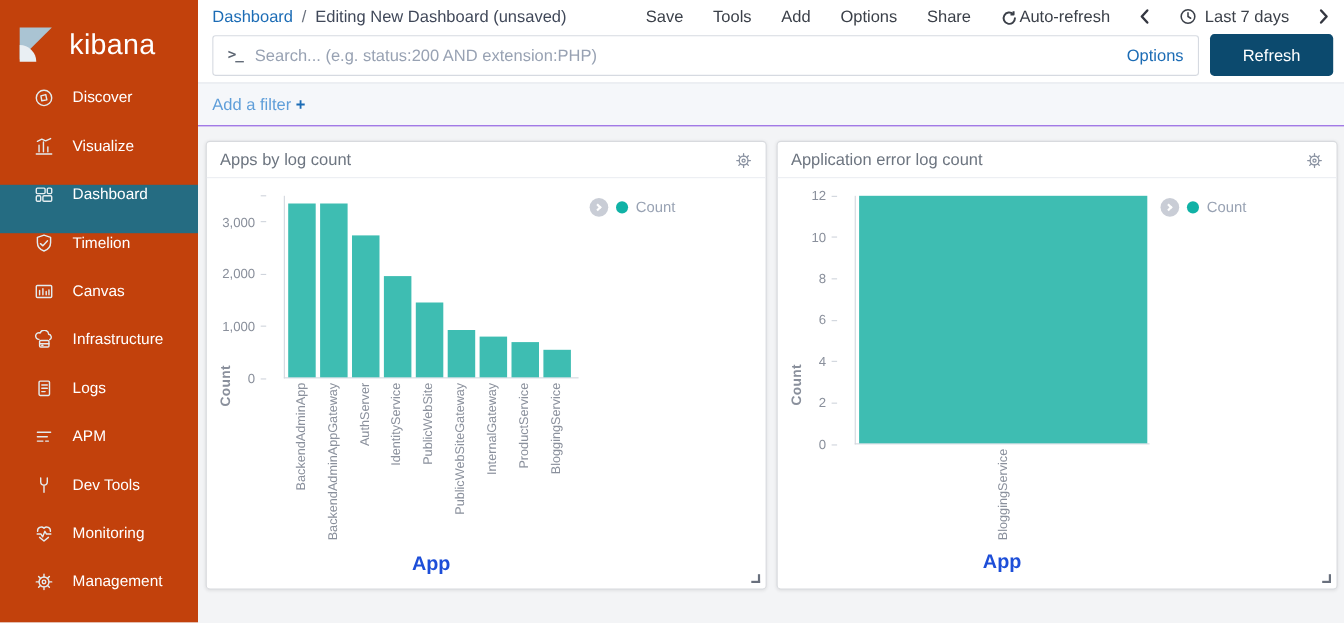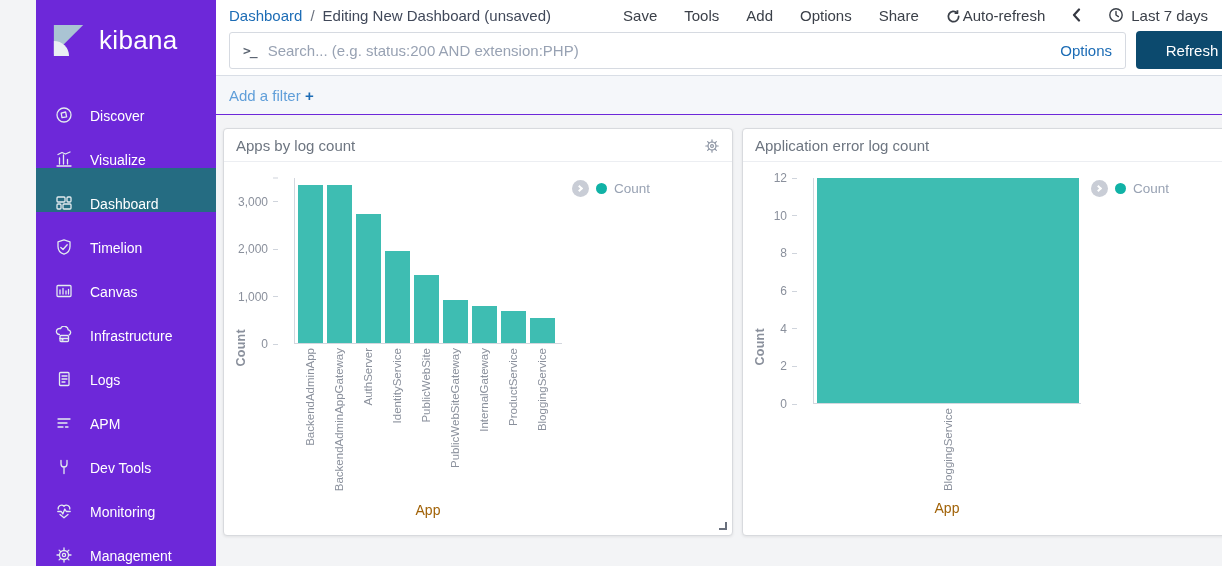--- a/index.html
+++ b/index.html
@@ -1,23 +1,23 @@
 <!DOCTYPE html>
 <html><head>
 <meta charset="utf-8">
 <style>
   * { margin:0; padding:0; box-sizing:border-box; }
   html,body { width:1222px; height:566px; overflow:hidden; }
   body { display:flex; font-family:"Liberation Sans","DejaVu Sans",sans-serif; background:#f3f4f6; }
 
   
-  .sidebar { width:180px; height:566px; background:#6d28d9; flex-shrink:0; display:flex; flex-direction:column;margin-left:36px; }
+  .sidebar { width:180px; height:566px; background:#c2410c; flex-shrink:0; display:flex; flex-direction:column; }
   .logo-row { height:80px; display:flex; align-items:center; padding-left:16px; gap:13px; }
   .logo-text { color:#fff; font-size:26px; font-weight:400; letter-spacing:.3px; }
-  .nav-item { height:44px; display:flex; align-items:flex-end; padding-left:19px; gap:17px; cursor:pointer; }
+  .nav-item { height:44px; display:flex; align-items:flex-start; padding-left:31px; gap:17px; cursor:pointer; }
   .nav-item.selected { background:#256c82; }
   .nav-item .label { color:#ffffff; font-size:14px; }
   .nav-icon { width:18px; height:18px; flex-shrink:0; }
   .nav-icon svg { stroke:#e3ecef; fill:none; stroke-width:1.3; stroke-linecap:round; stroke-linejoin:round; }
 
   
   .main { flex:1; display:flex; flex-direction:column; }
   .header { background:#fff; border-bottom:1px solid #d9dee6; }
   .breadcrumb-row { height:30px; display:flex; align-items:center; justify-content:space-between; padding:0 14px 0 13px; }
   .breadcrumb { font-size:15px; color:#404859; display:flex; gap:8px; align-items:center; }
@@ -55,21 +55,21 @@
   .y-axis { width:44px; position:relative; }
   .ytick { position:absolute; right:16px; display:flex; align-items:center; gap:5px; transform:translateY(50%); }
   .ytick-label { font-size:12px; color:#8a909c; }
   .ytick-mark { width:5px; height:1px; background:#cfd4dc; }
   .plot-col { width:268px; }
   .plot { width:268px; border-left:1px solid #d3d7de; border-bottom:1px solid #d3d7de; display:flex; align-items:flex-end; column-gap:4px; padding:0 2px 0 3px; }
   .bar { cursor:pointer; }
   .xlabels { display:flex; column-gap:4px; padding-left:3px; margin-top:4px; }
   .xcell { display:flex; justify-content:center; align-items:flex-start; }
   .xlabel { writing-mode:vertical-rl; transform:rotate(180deg); font-size:11.5px; color:#8a909c; }
-  .xtitle { width:268px; text-align:center; font-size:14px; font-weight:400; color:#a16207; margin-top:6px; }
+  .xtitle { width:268px; text-align:center; font-size:18px; font-weight:700; color:#1d4ed8; margin-top:6px; }
   .legend { margin-left:10px; margin-top:2px; display:flex; align-items:center; gap:7px; align-self:flex-start; }
   .legend-toggle { width:17px; height:17px; border-radius:50%; background:#c9cdd6; display:flex; align-items:center; justify-content:center; cursor:pointer; }
   .legend-toggle .chev { width:5px; height:5px; border-top:2px solid #fff; border-right:2px solid #fff; transform:rotate(45deg); margin-left:-2px; }
   .legend-dot { width:11px; height:11px; border-radius:50%; cursor:pointer; }
   .legend-label { font-size:13.5px; color:#98a2b3; cursor:pointer; }
   .resize-handle { position:absolute; right:5px; bottom:5px; width:8px; height:8px; border-right:2px solid #69707d; border-bottom:2px solid #69707d; cursor:nwse-resize; }
 </style>
 </head>
 <body>
 

